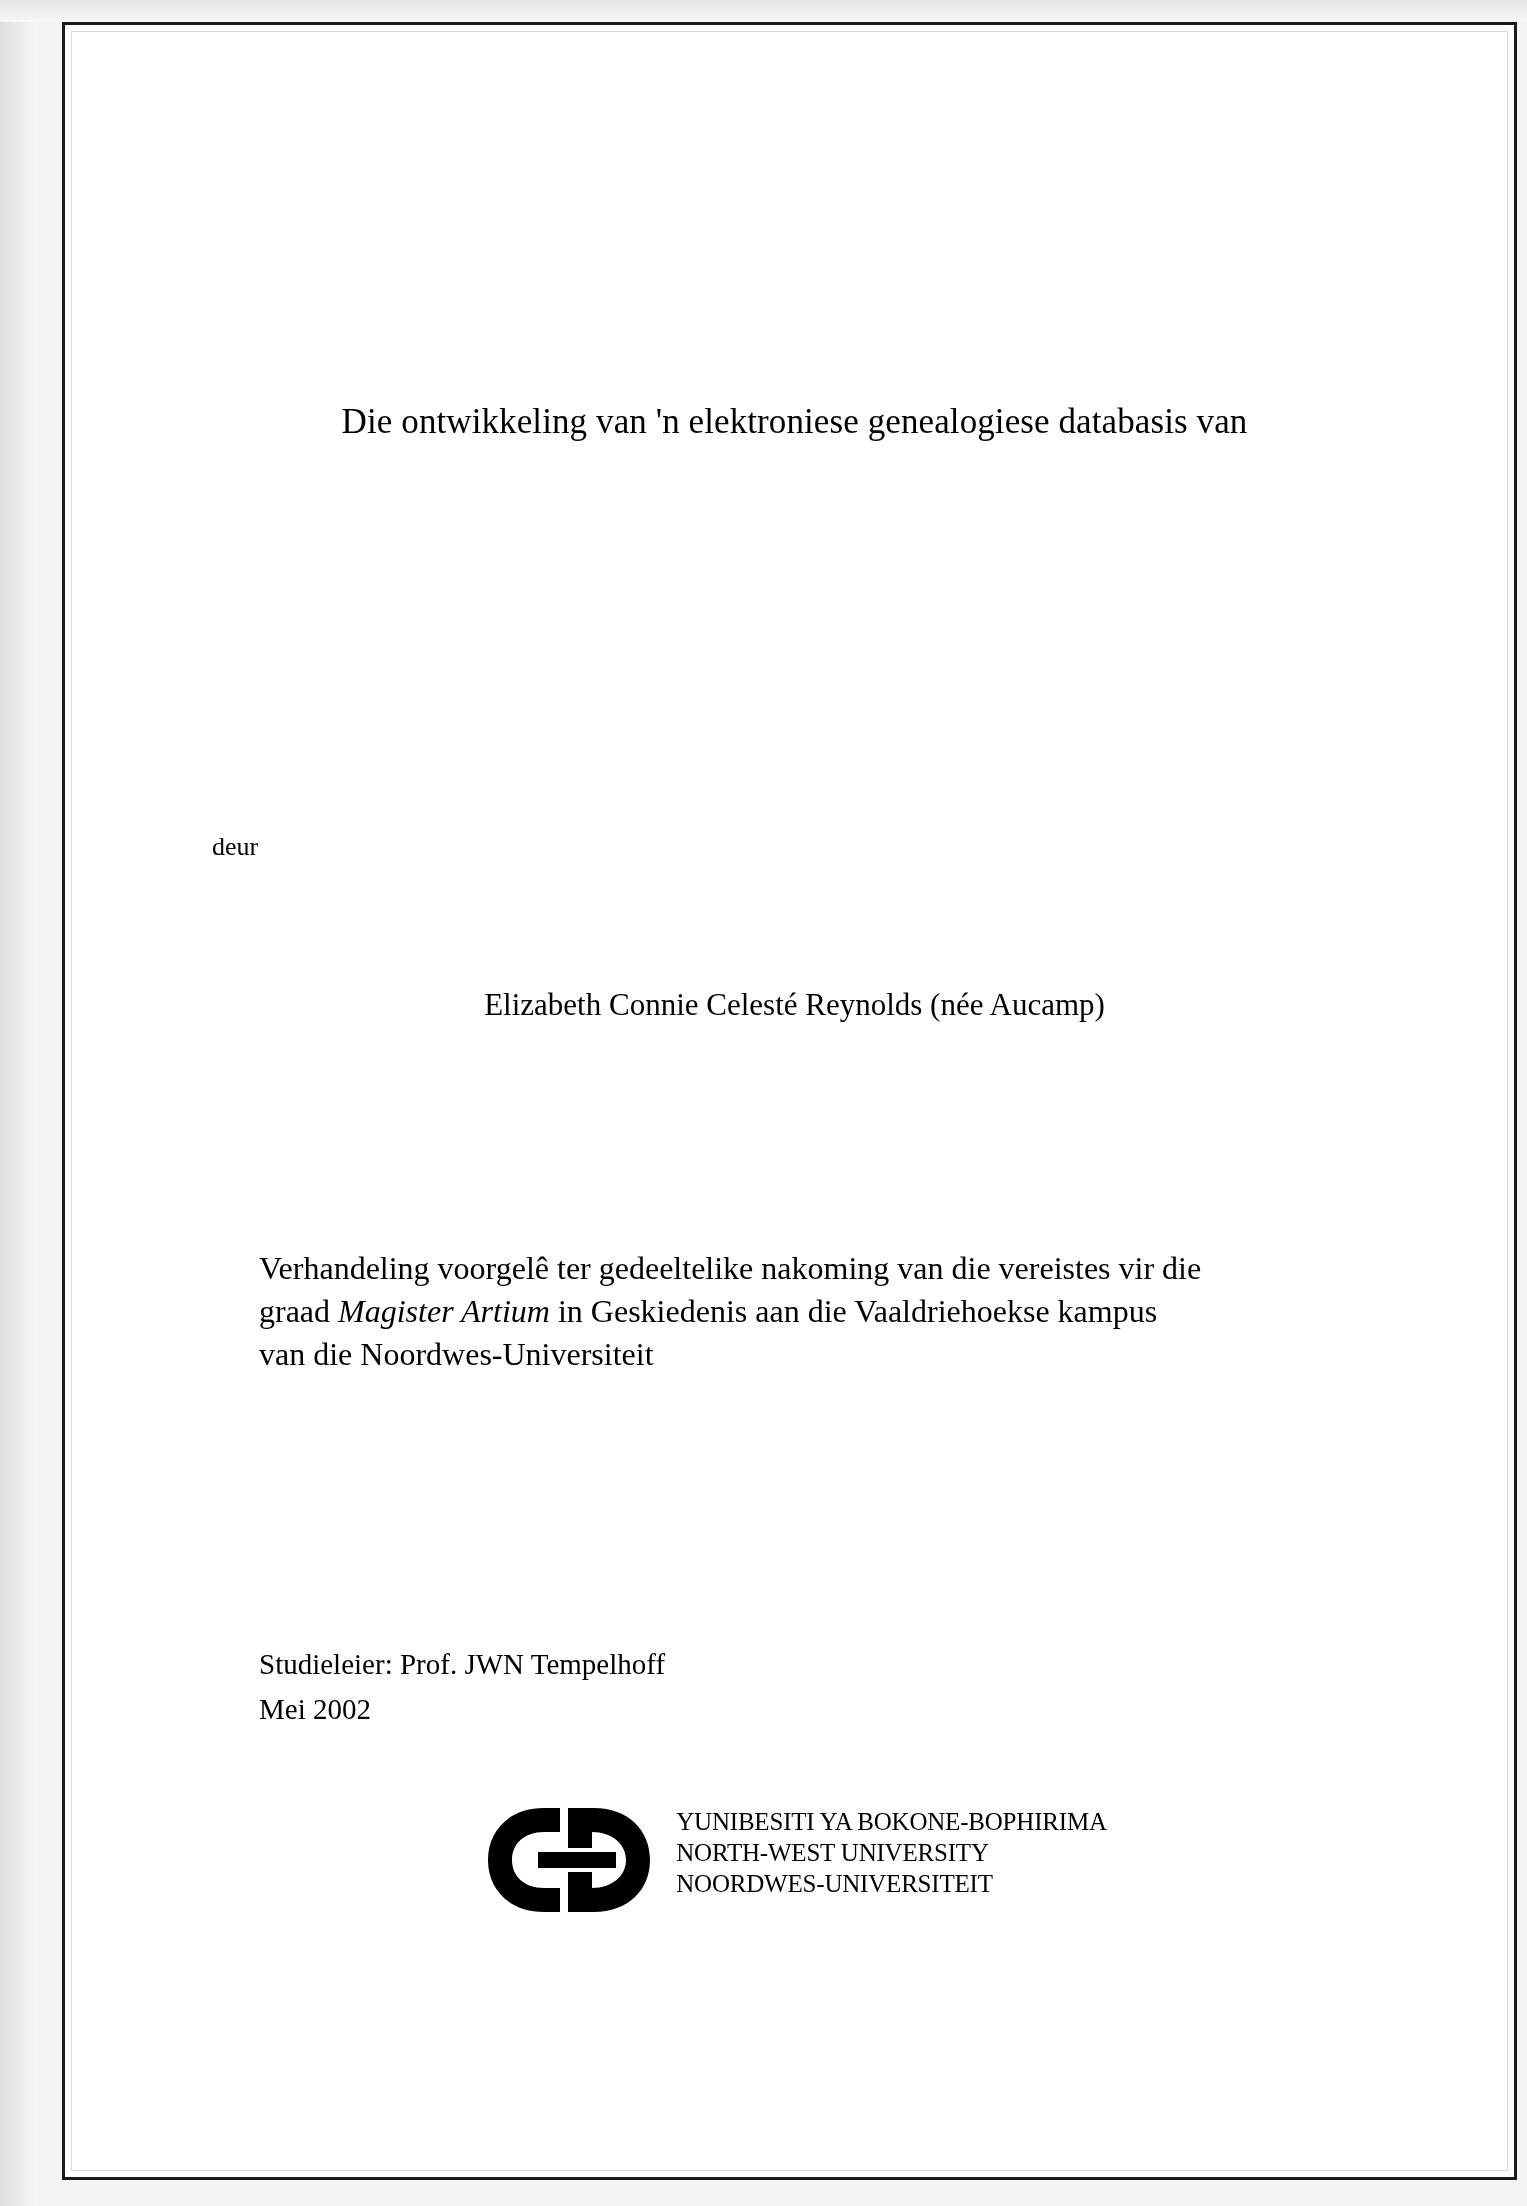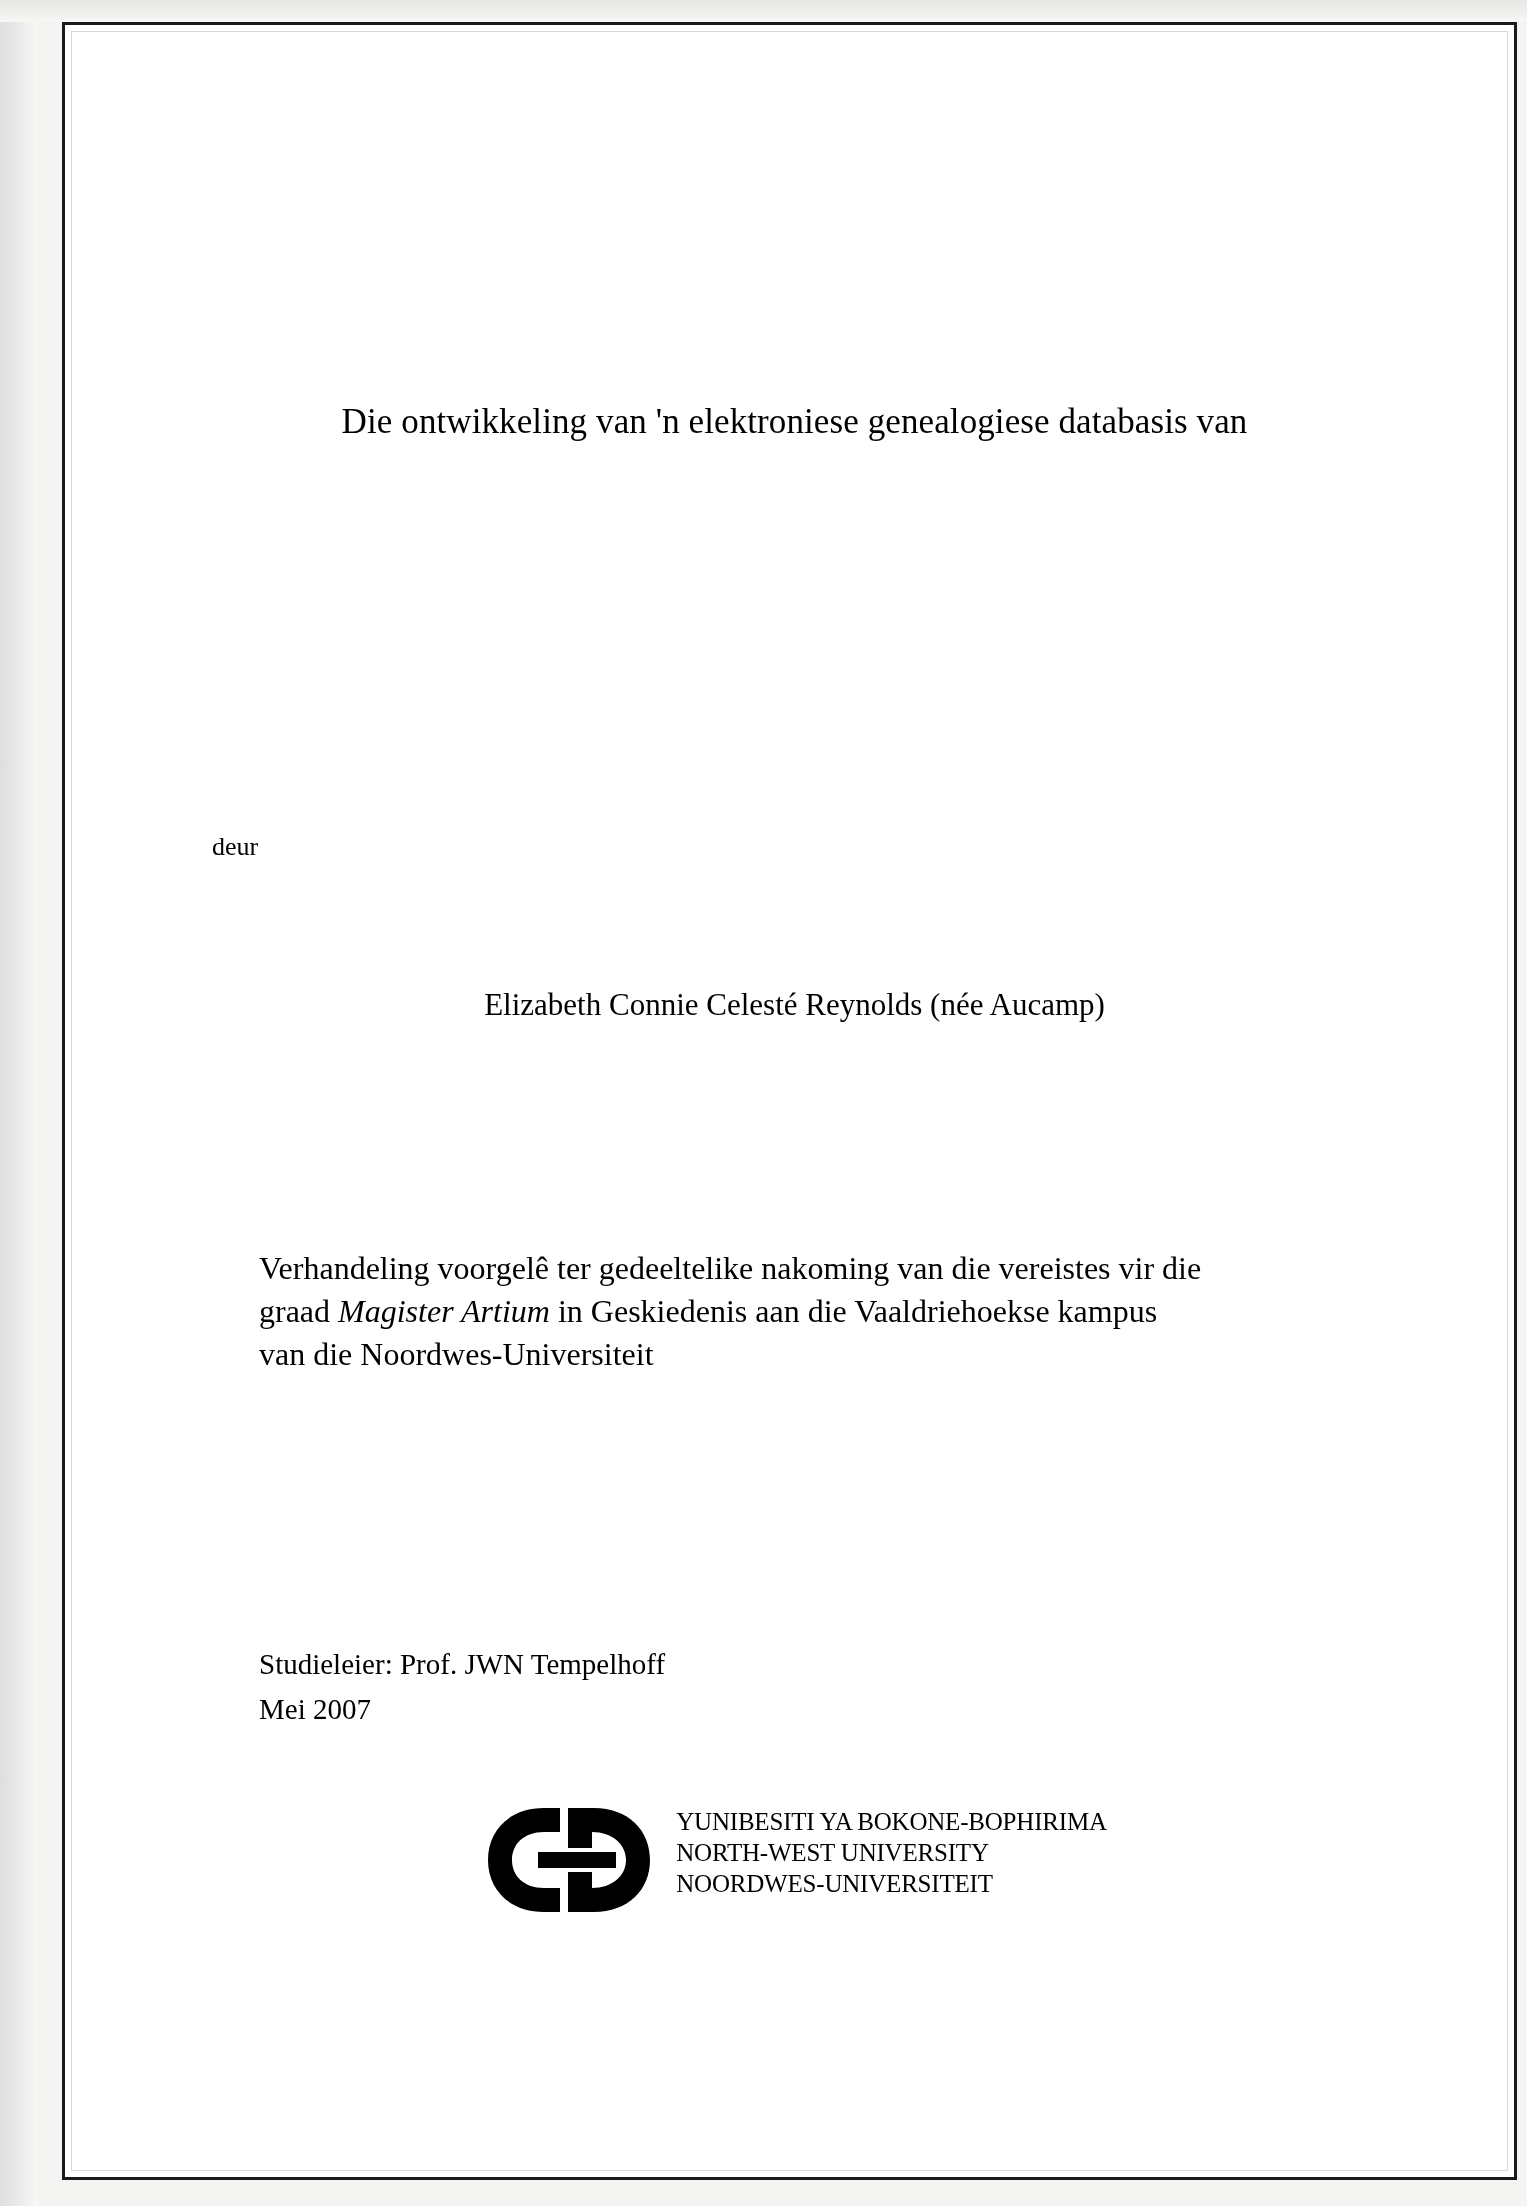--- a/index.html
+++ b/index.html
@@ -175,21 +175,21 @@
         <div class="author">Elizabeth Connie Celesté Reynolds (née Aucamp)</div>
 
         <div class="statement">
           <div class="just">Verhandeling voorgelê ter gedeeltelike nakoming van die vereistes vir die</div>
           <div><span>graad </span><em>Magister Artium</em><span> in Geskiedenis aan die Vaaldriehoekse kampus</span></div>
           <div>van die Noordwes-Universiteit</div>
         </div>
 
         <div class="supervisor">
           <div>Studieleier: Prof. JWN Tempelhoff</div>
-          <div>Mei 2007</div>
+          <div>Mei 2002</div>
         </div>
 
         <div class="logo-block">
           <div class="logo-mark">
             <svg width="190" height="118" viewBox="0 0 190 118" xmlns="http://www.w3.org/2000/svg">
 
               <path d="M62 6 C28 6 6 28 6 58 C6 88 28 110 62 110 L78 110 L78 86 L62 86 C42 86 30 74 30 58 C30 42 42 30 62 30 L78 30 L78 6 Z" fill="#000000"></path>
               <path d="M86 6 L86 110 L112 110 C146 110 168 88 168 58 C168 28 146 6 112 6 Z M110 30 C130 30 144 42 144 58 C144 74 130 86 110 86 L110 30 Z" fill="#000000"></path>
               <rect x="60" y="46" width="70" height="24" fill="#ffffff"></rect>
               <rect x="56" y="50" width="78" height="16" fill="#000000"></rect>

